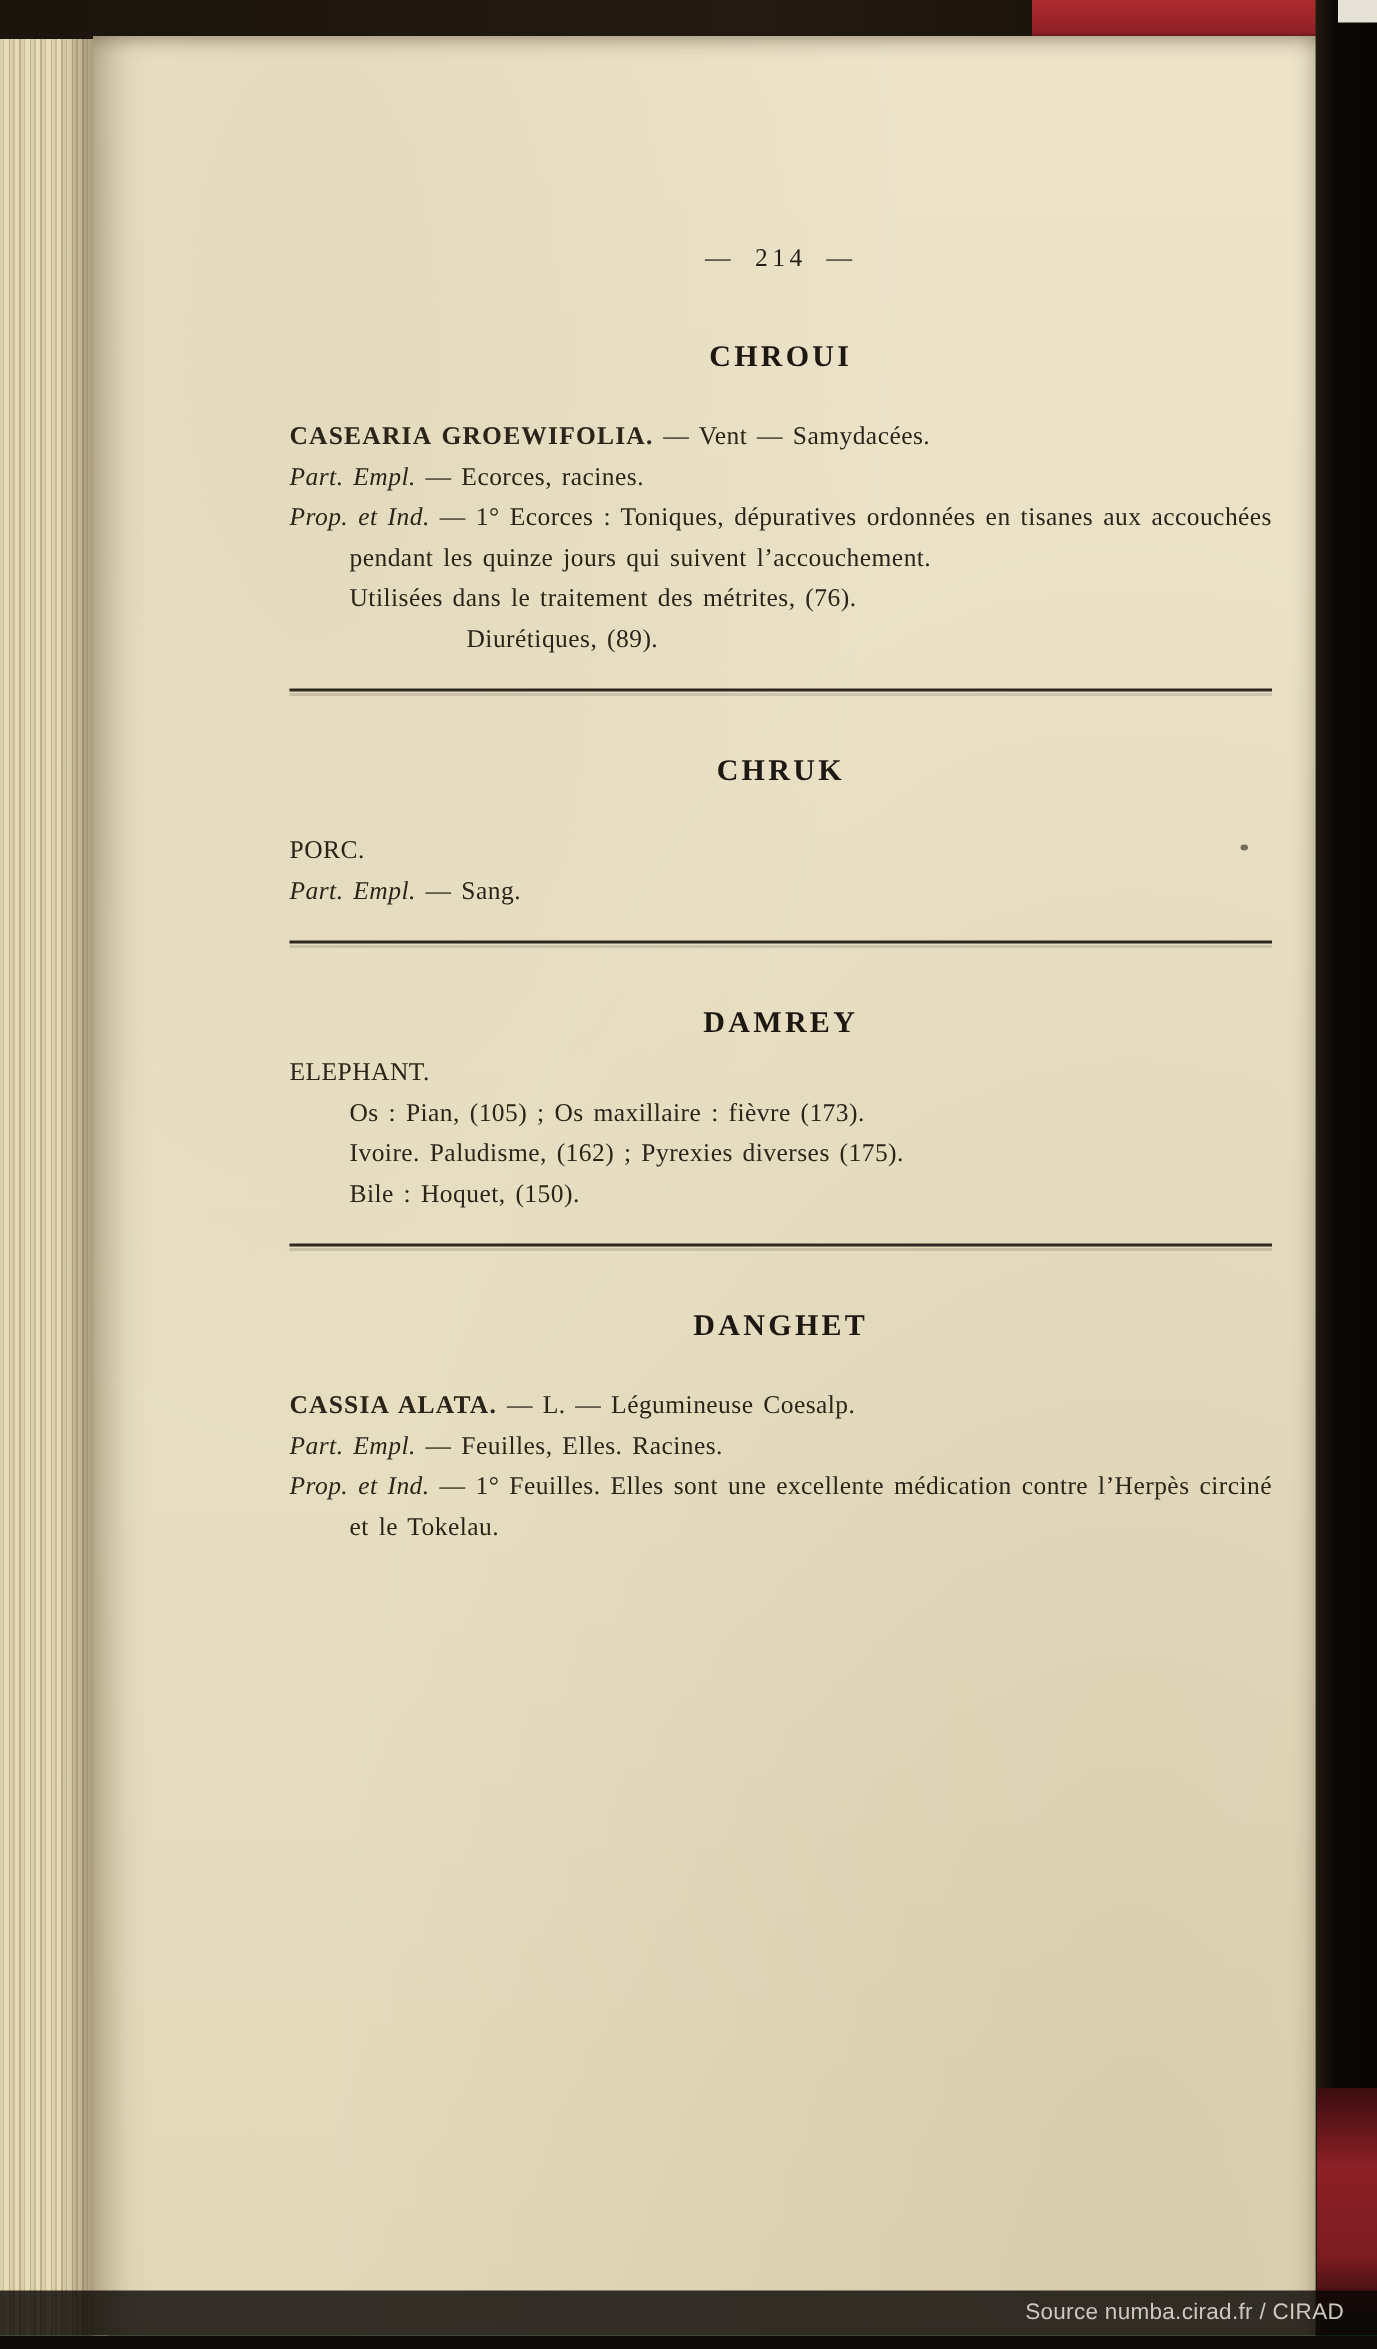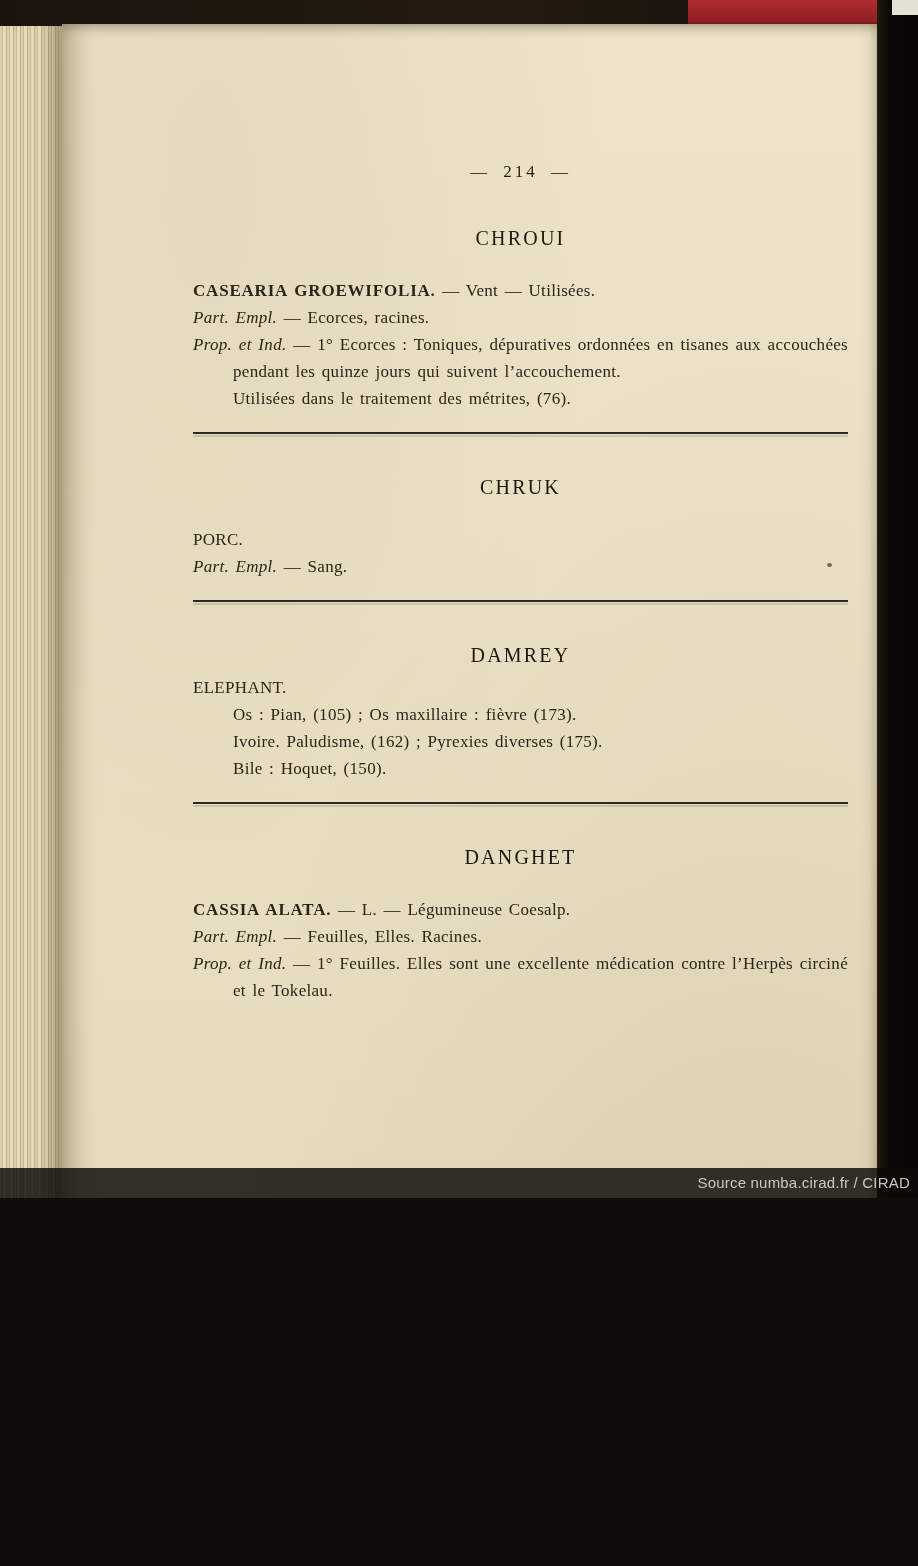--- a/index.html
+++ b/index.html
@@ -1,16 +1,16 @@
 <!DOCTYPE html>
 <html><head>
 <meta charset="utf-8">
 <style>
   html,body{margin:0;padding:0;background:#0f0b08;}
-  .scene{position:relative;width:918px;height:1198px;overflow:hidden;background:#15803d;
+  .scene{position:relative;width:918px;height:1557px;overflow:hidden;background:#15803d;
          font-family:"Liberation Serif","DejaVu Serif",serif;}
 
   
   .top-edge{position:absolute;left:0;top:0;width:100%;height:26px;
             background:linear-gradient(90deg,#1b140d 0%,#241a10 55%,#120d09 100%);}
   .red-top{position:absolute;left:688px;top:0;width:190px;height:27px;
            background:linear-gradient(180deg,#b02c31 0%,#8e1f24 80%,#4a1012 100%);}
   .white-corner{position:absolute;right:0;top:0;width:26px;height:15px;background:#e6e1d6;}
   .right-edge{position:absolute;right:0;top:0;width:41px;height:100%;
               background:linear-gradient(90deg,#231a10 0%,#0b0805 30%,#080604 100%);}
@@ -28,41 +28,41 @@
         background:
           radial-gradient(ellipse at 18% 8%,rgba(125,95,50,.07),transparent 42%),
           radial-gradient(ellipse at 85% 92%,rgba(120,90,50,.10),transparent 55%),
           linear-gradient(180deg,#ece3c9 0%,#e8dfc3 55%,#e2d8b9 100%);
         box-shadow:inset 20px 0 26px -12px rgba(92,70,38,.45),
                    inset -9px 0 14px -8px rgba(70,52,28,.35),
                    inset 0 10px 12px -8px rgba(60,45,25,.35);}
   .text-block{margin:0 29px 0 131px;}
 
   .pagenum{margin-top:134px;text-align:center;letter-spacing:3px;word-spacing:6px;color:#241f16;}
-  .entry h2{margin:40px 0 0;text-align:center;font-size:20px;font-weight:400;
+  .entry h2{margin:40px 0 0;text-align:center;font-size:20px;font-weight:700;
             letter-spacing:2.2px;color:#1d1812;line-height:26px;}
   .entry p{margin:0;text-align:justify;word-spacing:2px;}
   .first{margin-top:26px !important;}
   .blk{margin-top:18px;}
   .tight{margin-top:6px !important;}
   .hang{margin-top:18px;padding-left:40px;text-indent:-40px;}
   .note{padding-left:40px;text-align:left !important;}
   .note-deep{padding-left:118px;text-align:left !important;}
   .lead-i{font-style:italic;}
   .caps-b{font-weight:700;letter-spacing:.8px;margin-top:42px;}
   .rule{margin-top:20px;height:2px;background:#2e2821;width:100%;
         box-shadow:0 3px 0 rgba(46,40,33,.15);}
   .speck{position:absolute;left:765px;top:539px;width:5px;height:4px;border-radius:50%;
          background:#4a4236;opacity:.75;}
 
   
   .caption-bar{position:absolute;left:0;bottom:0;width:100%;height:30px;z-index:5;
                background:rgba(12,9,6,.82);color:#ccc8c0;
                font-family:"Liberation Sans",sans-serif;font-size:15px;line-height:30px;
-               text-align:right;padding-right:8px;box-sizing:border-box;letter-spacing:.2px;}
+               text-align:right;padding-right:22px;box-sizing:border-box;letter-spacing:.2px;}
 </style>
 </head>
 <body>
 
 <div class="scene">
 
   <div class="page-stack"></div>
   <div class="stack-top"></div>
   <div class="top-edge"></div>
   <div class="red-top"></div>
@@ -71,24 +71,25 @@
   <div class="red-bottom"></div>
 
   <div class="page">
     <div class="speck"></div>
     <div class="text-block">
 
       <div class="pagenum">— 214 —</div>
 
       <section class="entry">
         <h2>CHROUI</h2>
-        <p class="first"><span class="caps-b">CASEARIA GROEWIFOLIA.</span><span> — Vent  — Utilisées.</span></p>
+        <p class="first"><span class="caps-b">CASEARIA GROEWIFOLIA.</span><span> — Vent  — Samydacées.</span></p>
         <p class="blk"><span class="lead-i">Part. Empl.</span><span> — Ecorces, racines.</span></p>
         <p class="hang"><span class="lead-i">Prop. et Ind.</span><span> — 1° Ecorces : Toniques, dépuratives ordonnées en tisanes aux accouchées pendant les quinze jours qui suivent l’accouchement.</span></p>
         <p class="note">Utilisées dans le traitement des métrites, (76).</p>
+        <p class="note-deep">Diurétiques, (89).</p>
       </section>
 
       <div class="rule"></div>
 
       <section class="entry">
         <h2>CHRUK</h2>
         <p class="first">PORC.</p>
         <p class="blk"><span class="lead-i">Part. Empl.</span><span> — Sang.</span></p>
       </section>
 

